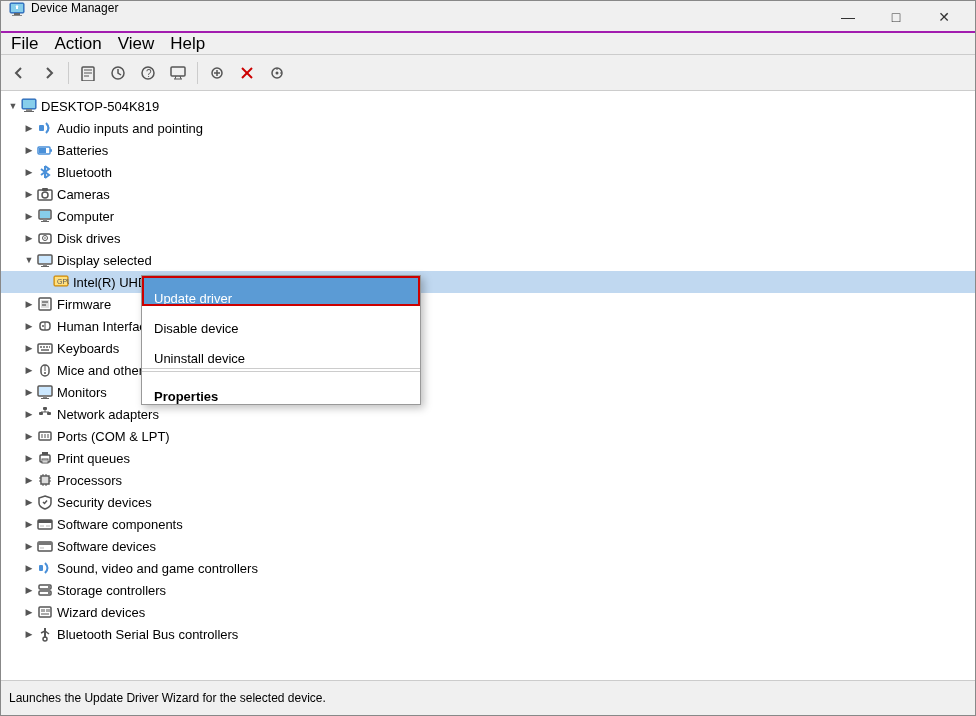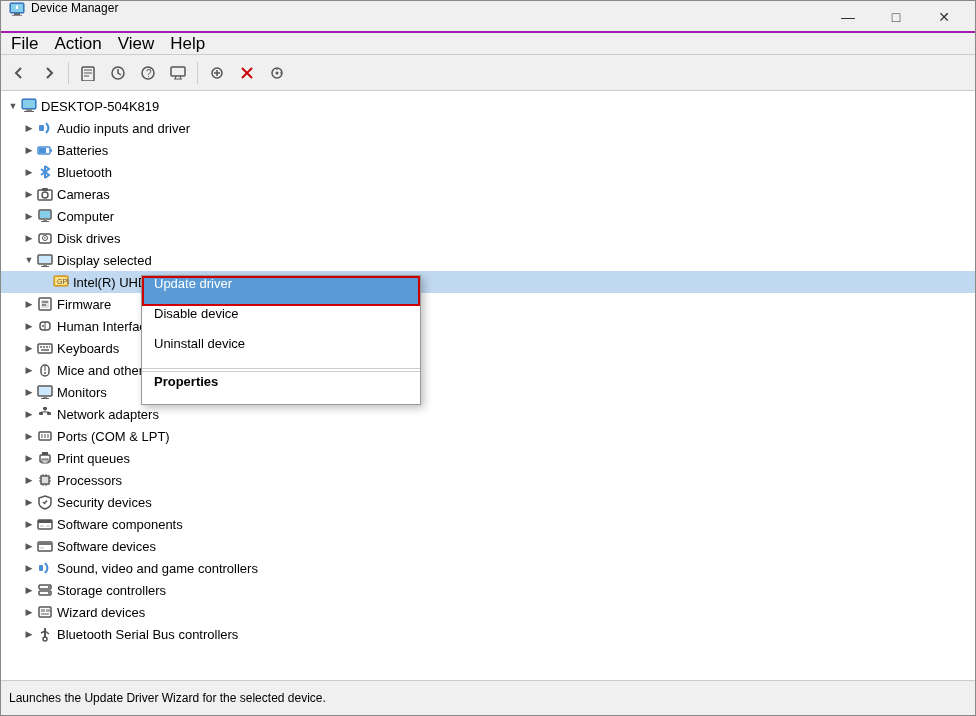--- a/index.html
+++ b/index.html
@@ -146,21 +146,21 @@
       top: 184px;
       width: 280px;
       background: #fff;
       border: 1px solid #999;
       box-shadow: 3px 3px 8px rgba(0,0,0,0.25);
       z-index: 100;
     }
     .ctx-item {
       height: 30px;
       display: flex;
-      align-items: flex-start;
+      align-items: flex-end;
       padding: 0 12px;
       cursor: pointer;
       font-size: 13px;
       color: #000;
     }
     .ctx-item.active {
       background: #5b9bd5;
       color: #fff;
       outline: 2px solid #c00;
       outline-offset: -2px;
@@ -306,21 +306,21 @@
 
       <div class="tree-item level-2">
         <div class="expand-arrow">▶</div>
         <div class="item-icon">
           <svg width="16" height="16" viewBox="0 0 16 16">
             <rect x="2" y="5" width="5" height="6" rx="1" fill="#4a90d9"></rect>
             <path d="M9 3 Q14 8 9 13" stroke="#4a90d9" stroke-width="2" fill="none"></path>
             <path d="M10 5 Q13 8 10 11" stroke="#4a90d9" stroke-width="1.5" fill="none"></path>
           </svg>
         </div>
-        <span class="item-label">Audio inputs and driver</span>
+        <span class="item-label">Audio inputs and pointing</span>
       </div>
 
       <div class="tree-item level-2">
         <div class="expand-arrow">▶</div>
         <div class="item-icon">
           <svg width="16" height="16" viewBox="0 0 16 16">
             <rect x="1" y="5" width="12" height="7" rx="1" fill="none" stroke="#4a90d9" stroke-width="1.5"></rect>
             <rect x="13" y="7" width="2" height="3" rx="1" fill="#4a90d9"></rect>
             <rect x="2" y="6" width="7" height="5" fill="#4a90d9"></rect>
           </svg>

